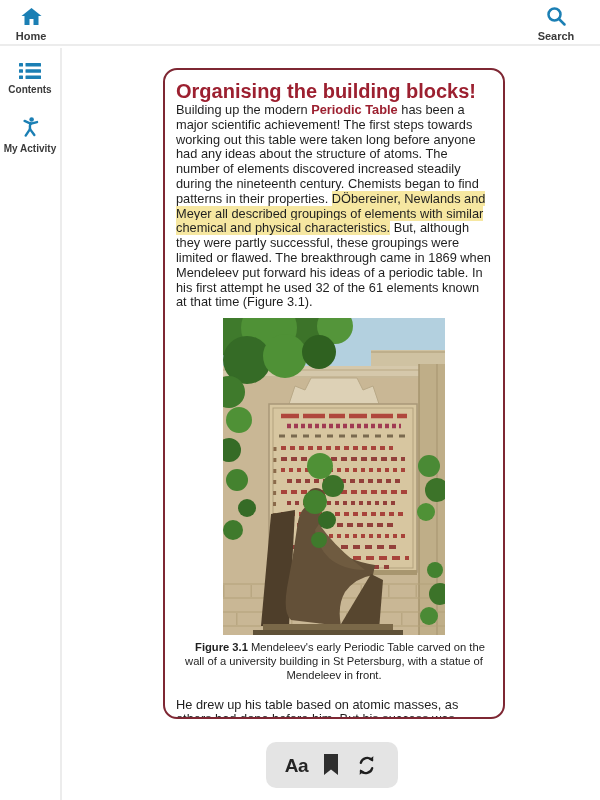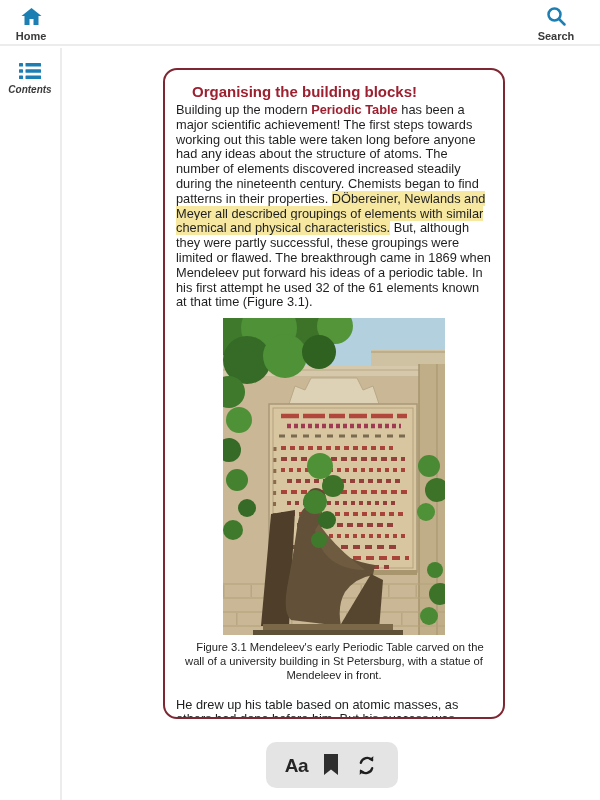--- a/index.html
+++ b/index.html
@@ -13,39 +13,39 @@
     font-family:"Liberation Sans", sans-serif;color:var(--text);
   }
   
   .topbar{position:absolute;left:0;top:0;right:0;height:46px;background:#fff;border-bottom:2px solid #ececec;}
   .icon-btn{position:absolute;display:flex;flex-direction:column;align-items:center;gap:1px;cursor:pointer;}
   .home-btn{left:8px;top:5px;width:46px;}
   .search-btn{right:20px;top:5px;width:48px;}
   .icon-btn .lbl{font-size:11px;font-weight:bold;color:#3a3a3a;white-space:nowrap;}
   .blue-icon{color:var(--accent-blue);line-height:0;}
   
-  .sidebar{position:absolute;left:0;top:48px;width:62px;bottom:0;background:#fff;border-right:2px solid #ececec;font-style:italic;}
+  .sidebar{position:absolute;left:0;top:48px;width:62px;bottom:0;background:#fff;border-right:2px solid #ececec;}
   .side-item{display:flex;flex-direction:column;align-items:center;gap:2px;cursor:pointer;width:100%;}
   .side-item.first{margin-top:12px;}
   .side-item.second{margin-top:20px;}
   .side-item .lbl{font-size:10px;font-weight:bold;color:#3a3a3a;text-align:center;white-space:nowrap;}
   
   .card{
     position:absolute;left:163px;top:68px;width:342px;height:651px;background:#fff;
     border:2px solid var(--card-border);border-radius:14px;padding:13px 11px 0;overflow:hidden;
   }
-  .card h1{font-size:15px;line-height:17px;color:var(--maroon);font-weight:bold;margin:0 16px 3px;}
+  .card h1{font-size:20px;line-height:17px;color:var(--maroon);font-weight:bold;margin:0 0 3px;}
   .body-text{font-size:12.8px;line-height:14.8px;color:#1f1f1f;}
   .seg-normal{}
   .seg-bold{font-weight:normal;}
   .seg-bold_maroon{font-weight:bold;color:var(--maroon);text-align:center;}
   .seg-highlight{background:var(--highlight);}
   .figure-wrap{width:222px;margin:8px auto 6px;line-height:0;}
   .caption{font-size:11.2px;line-height:13.8px;text-align:center;color:#1f1f1f;margin:3px 0 0;}
-  .caption b{font-weight:normal;padding-left:12px;}
+  .caption b{font-weight:bold;padding-left:12px;}
   .p2{margin-top:15px;}
   
   .toolbar{
     position:absolute;left:266px;top:742px;width:132px;height:46px;background:var(--toolbar-bg);
     border-radius:10px;display:flex;align-items:center;justify-content:center;gap:13px;
   }
   .tb-btn{display:flex;align-items:center;justify-content:flex-start;cursor:pointer;color:#272727;line-height:0;}
   .aa{font-size:19px;font-weight:bold;color:#252525;letter-spacing:-0.5px;line-height:1;}
 </style>
 </head>
@@ -77,20 +77,33 @@
       <svg width="26" height="22" viewBox="0 0 26 22" fill="currentColor">
         <rect x="2" y="3" width="4" height="3.4" rx="0.5"></rect>
           <rect x="8.5" y="3" width="15.5" height="3.4" rx="0.5"></rect>
         <rect x="2" y="9.3" width="4" height="3.4" rx="0.5"></rect>
           <rect x="8.5" y="9.3" width="15.5" height="3.4" rx="0.5"></rect>
         <rect x="2" y="15.6" width="4" height="3.4" rx="0.5"></rect>
           <rect x="8.5" y="15.6" width="15.5" height="3.4" rx="0.5"></rect>
       </svg>
     </span>
     <span class="lbl">Contents</span>
+  </div>
+  <div class="side-item second">
+    <span class="blue-icon">
+      <svg width="26" height="26" viewBox="0 0 24 24" fill="none" stroke="currentColor" stroke-width="2.2" stroke-linecap="round">
+        <circle cx="13.5" cy="4.2" r="2.1" fill="currentColor" stroke="none"></circle>
+        <path d="M12.5 7.5 Q11.5 10.5 12 13"></path>
+        <path d="M12.5 8 L7 5.5"></path>
+        <path d="M13 8 L18.5 6.5"></path>
+        <path d="M12 13 L8 19"></path>
+        <path d="M12 13 L16 18.5"></path>
+      </svg>
+    </span>
+    <span class="lbl">My Activity</span>
   </div>
 </div>
 
 <div class="card">
   <h1>Organising the building blocks!</h1>
 
   <div class="body-text"><span class="seg-normal">Building up the modern </span><span class="seg-bold_maroon">Periodic Table</span><span class="seg-normal"> has been a major scientific achievement! The first steps towards working out this table were taken long before anyone had any ideas about the structure of atoms. The number of elements discovered increased steadily during the nineteenth century. Chemists began to find patterns in their properties. </span><span class="seg-highlight">DÖbereiner, Newlands and Meyer all described groupings of elements with similar chemical and physical characteristics.</span><span class="seg-normal"> But, although they were partly successful, these groupings were limited or flawed. The breakthrough came in 1869 when Mendeleev put forward his ideas of a periodic table. In his first attempt he used 32 of the 61 elements known at that time (Figure </span><span class="seg-bold">3.1</span><span class="seg-normal">).</span></div>
 
   <div class="figure-wrap">
     

